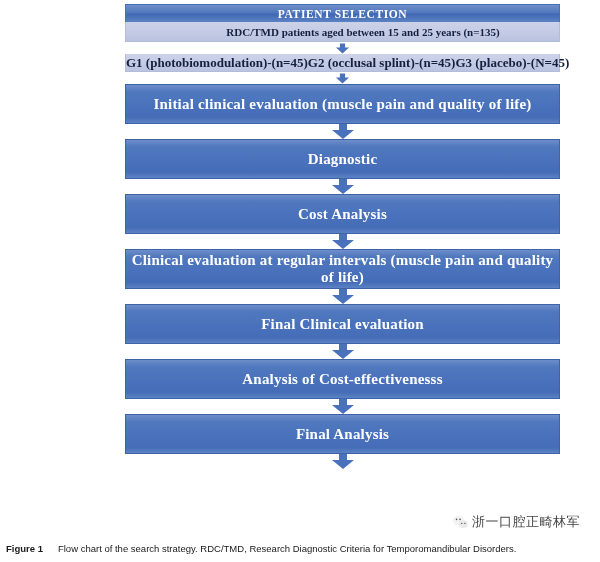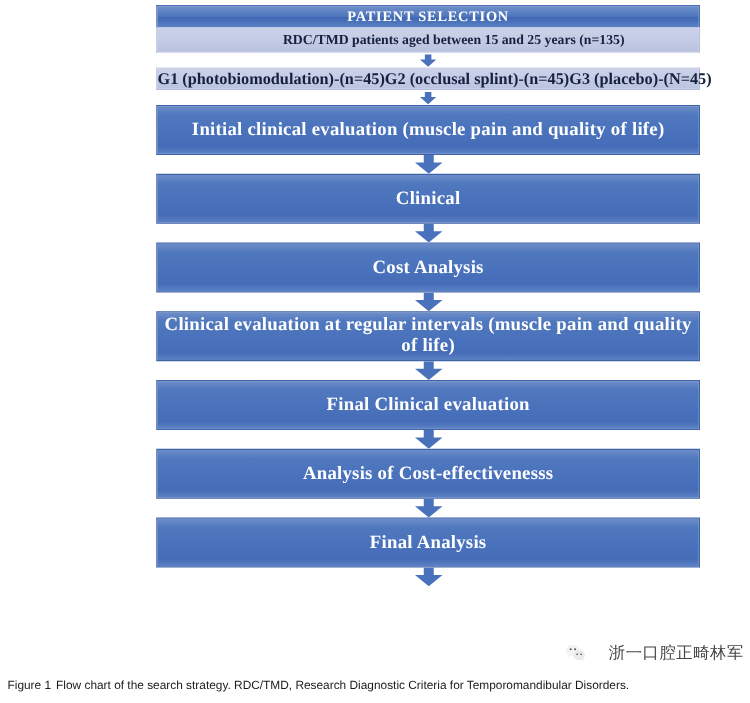--- a/index.html
+++ b/index.html
@@ -125,32 +125,32 @@
     position: absolute;
     left: 6px;
     top: 543px;
     width: 590px;
     font-family: "Liberation Sans", sans-serif;
     font-size: 9.5px;
     color: #1a1a1a;
     white-space: nowrap;
   }
   #caption .fig-label {
-    font-weight: normal;
-    margin-right: 4px;
+    font-weight: bold;
+    margin-right: 15px;
   }
 
   
   #watermark {
     position: absolute;
     left: 452px;
     top: 513px;
     display: flex;
     align-items: center;
-    gap: 18px;
+    gap: 3px;
     opacity: 0.88;
     pointer-events: none;
   }
   #watermark .wm-text {
     font-family: "DejaVu Sans", sans-serif;
     font-size: 13px;
     color: #2b2b2b;
     letter-spacing: 0.5px;
     text-shadow: 0 0 1px rgba(255,255,255,0.75);
   }
@@ -186,21 +186,21 @@
   </div>
 
   <div class="step-box">Initial clinical evaluation (muscle pain and quality of life)</div>
 
   <div class="arrow-wrap">
     <svg class="arrow" viewBox="0 0 26 15">
       <polygon points="9,0 17,0 17,6 24,6 13,15 2,6 9,6" fill="#4a72bc"></polygon>
     </svg>
   </div>
 
-  <div class="step-box">Clinical</div>
+  <div class="step-box">Diagnostic</div>
 
   <div class="arrow-wrap">
     <svg class="arrow" viewBox="0 0 26 15">
       <polygon points="9,0 17,0 17,6 24,6 13,15 2,6 9,6" fill="#4a72bc"></polygon>
     </svg>
   </div>
 
   <div class="step-box">Cost Analysis</div>
 
   <div class="arrow-wrap">

